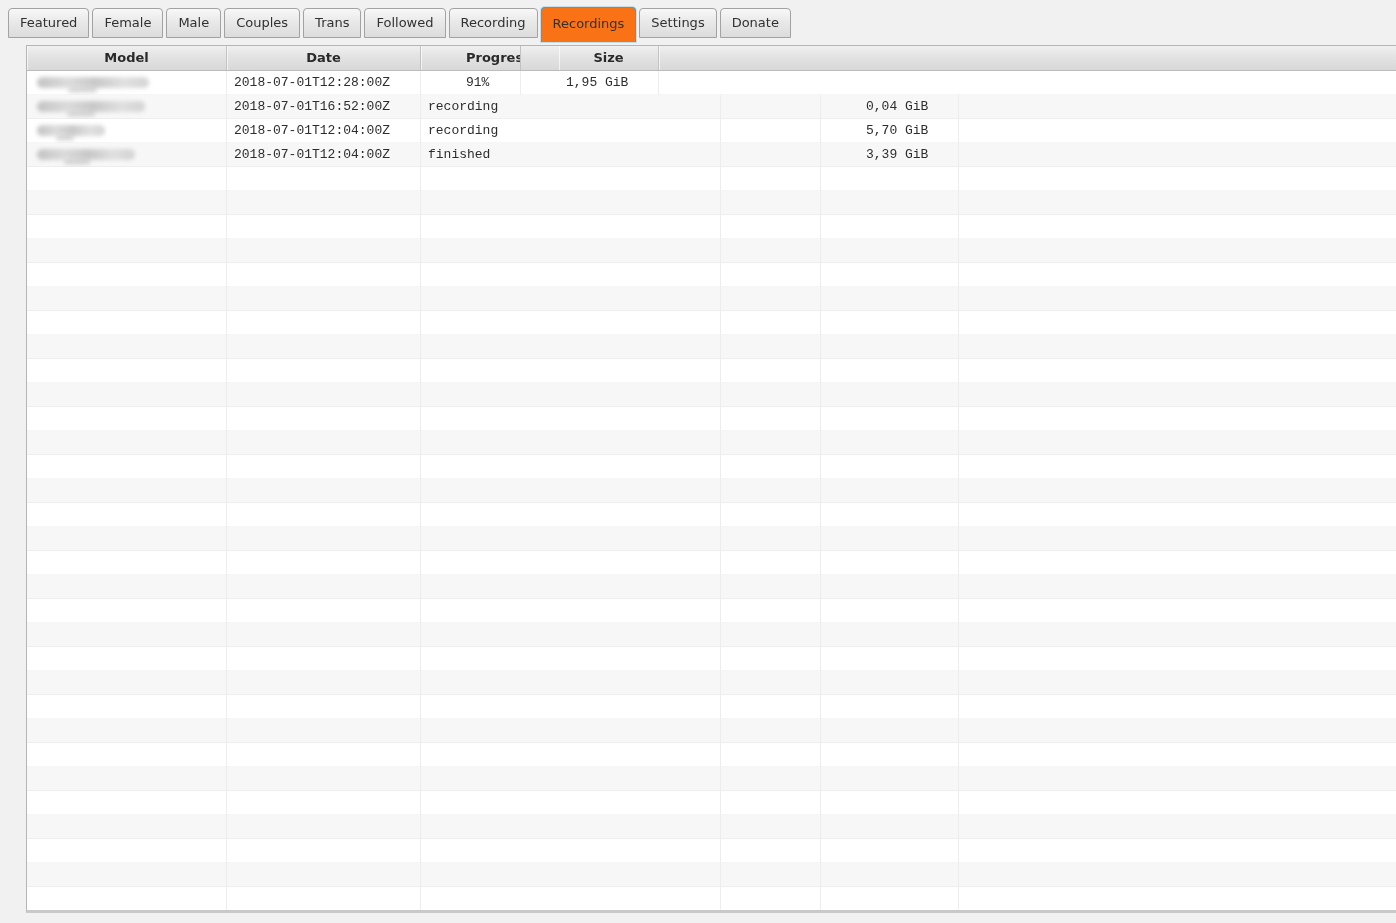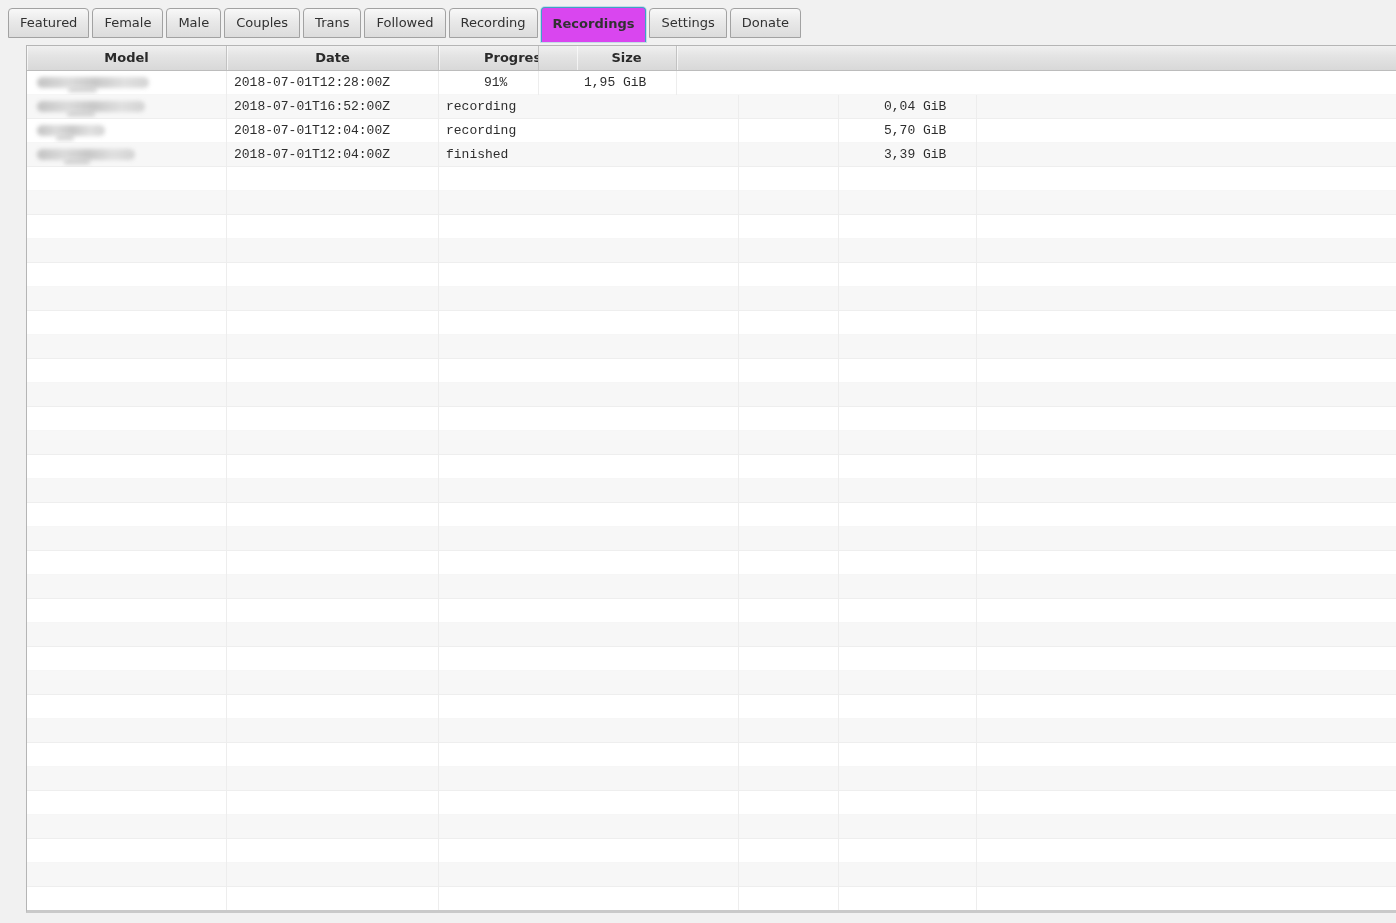--- a/index.html
+++ b/index.html
@@ -33,26 +33,25 @@
     border: 1px solid #a2a2a2;
     border-radius: 4px 4px 0 0;
     color: #313131;
     cursor: default;
     white-space: nowrap;
   }
   .tab.active {
     height: 35px;
     line-height: 31px;
     margin-bottom: 2px;
-    background: #d946ef;
+    background: #f97316;
     border: 1px solid var(--accent, #3fa2c6);
     border-bottom: none;
     box-shadow: 0 0 0 1px rgba(63,162,198,0.25);
     z-index: 2;
-    font-weight: bold;
   }
 
   
   .table-wrap {
     position: absolute;
     top: 45px;
     left: 26px;
     width: 1376px;
     height: 868px;
     background: #ffffff;
@@ -93,21 +92,21 @@
     line-height: 23px;
     padding-left: 7px;
     border-right: 1px solid #ededed;
     overflow: hidden;
     white-space: nowrap;
     color: #2d2d2d;
   }
   .cell.col-filler { flex: 1 1 auto; border-right: none; padding-left: 0; }
 
   .col-model    { width: 200px; }
-  .col-date     { width: 212px; }
+  .col-date     { width: 194px; }
   .col-status   { width: 300px; }
   .col-progress { width: 100px; padding-left: 45px; }
   .col-size     { width: 100px; margin-left: 38px; }
 
   
   .smudge {
     position: relative;
     height: 11px;
     margin-top: 6px;
     margin-left: 3px;

